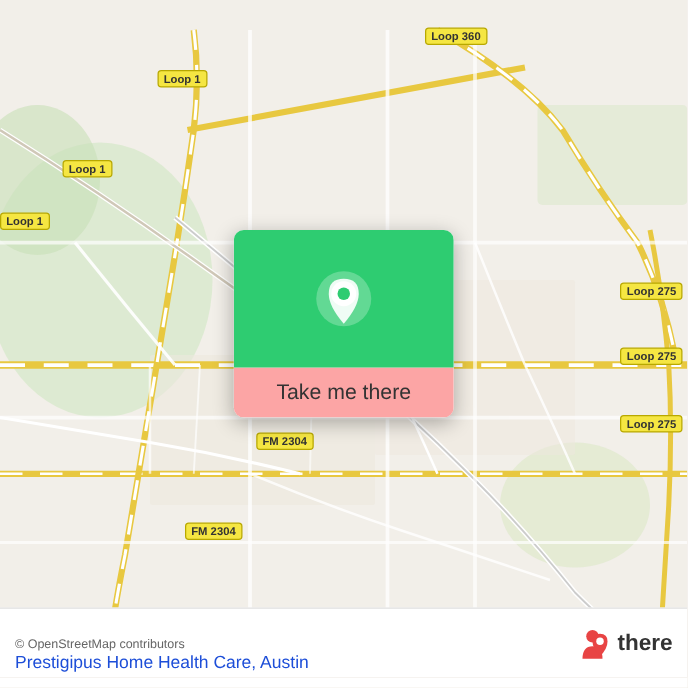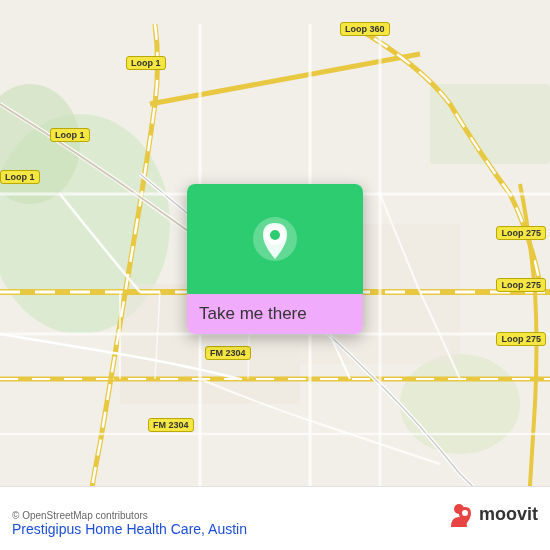--- a/index.html
+++ b/index.html
@@ -108,22 +108,22 @@
       position: relative;
     }
 
     .location-pin {
       width: 48px;
       height: 48px;
     }
 
     .card-bottom {
       padding: 10px 12px;
-      text-align: left;
-      background: #f0abfc;
+      text-align: center;
+      background: #fca5a5;
     }
 
     .take-me-there {
       font-size: 17px;
       color: #333;
       font-weight: 500;
       white-space: nowrap;
     }
 
     
@@ -244,16 +244,16 @@
     <div class="moovit-logo">
 
       <svg class="moovit-icon" viewBox="0 0 32 32" xmlns="http://www.w3.org/2000/svg">
 
         <circle cx="16" cy="10" r="5" fill="#e84444"></circle>
         <path d="M 8 28 Q 8 18 16 18 Q 24 18 24 28 Z" fill="#e84444"></path>
 
         <path d="M 22 8 Q 28 8 28 14 Q 28 20 22 26 Q 16 20 16 14 Q 16 8 22 8 Z" fill="#e84444"></path>
         <circle cx="22" cy="14" r="3" fill="white"></circle>
       </svg>
-      <span class="moovit-text">moovit</span>
+      <span class="moovit-text">there</span>
     </div>
   </div>
 </div>
 
 </body></html>

